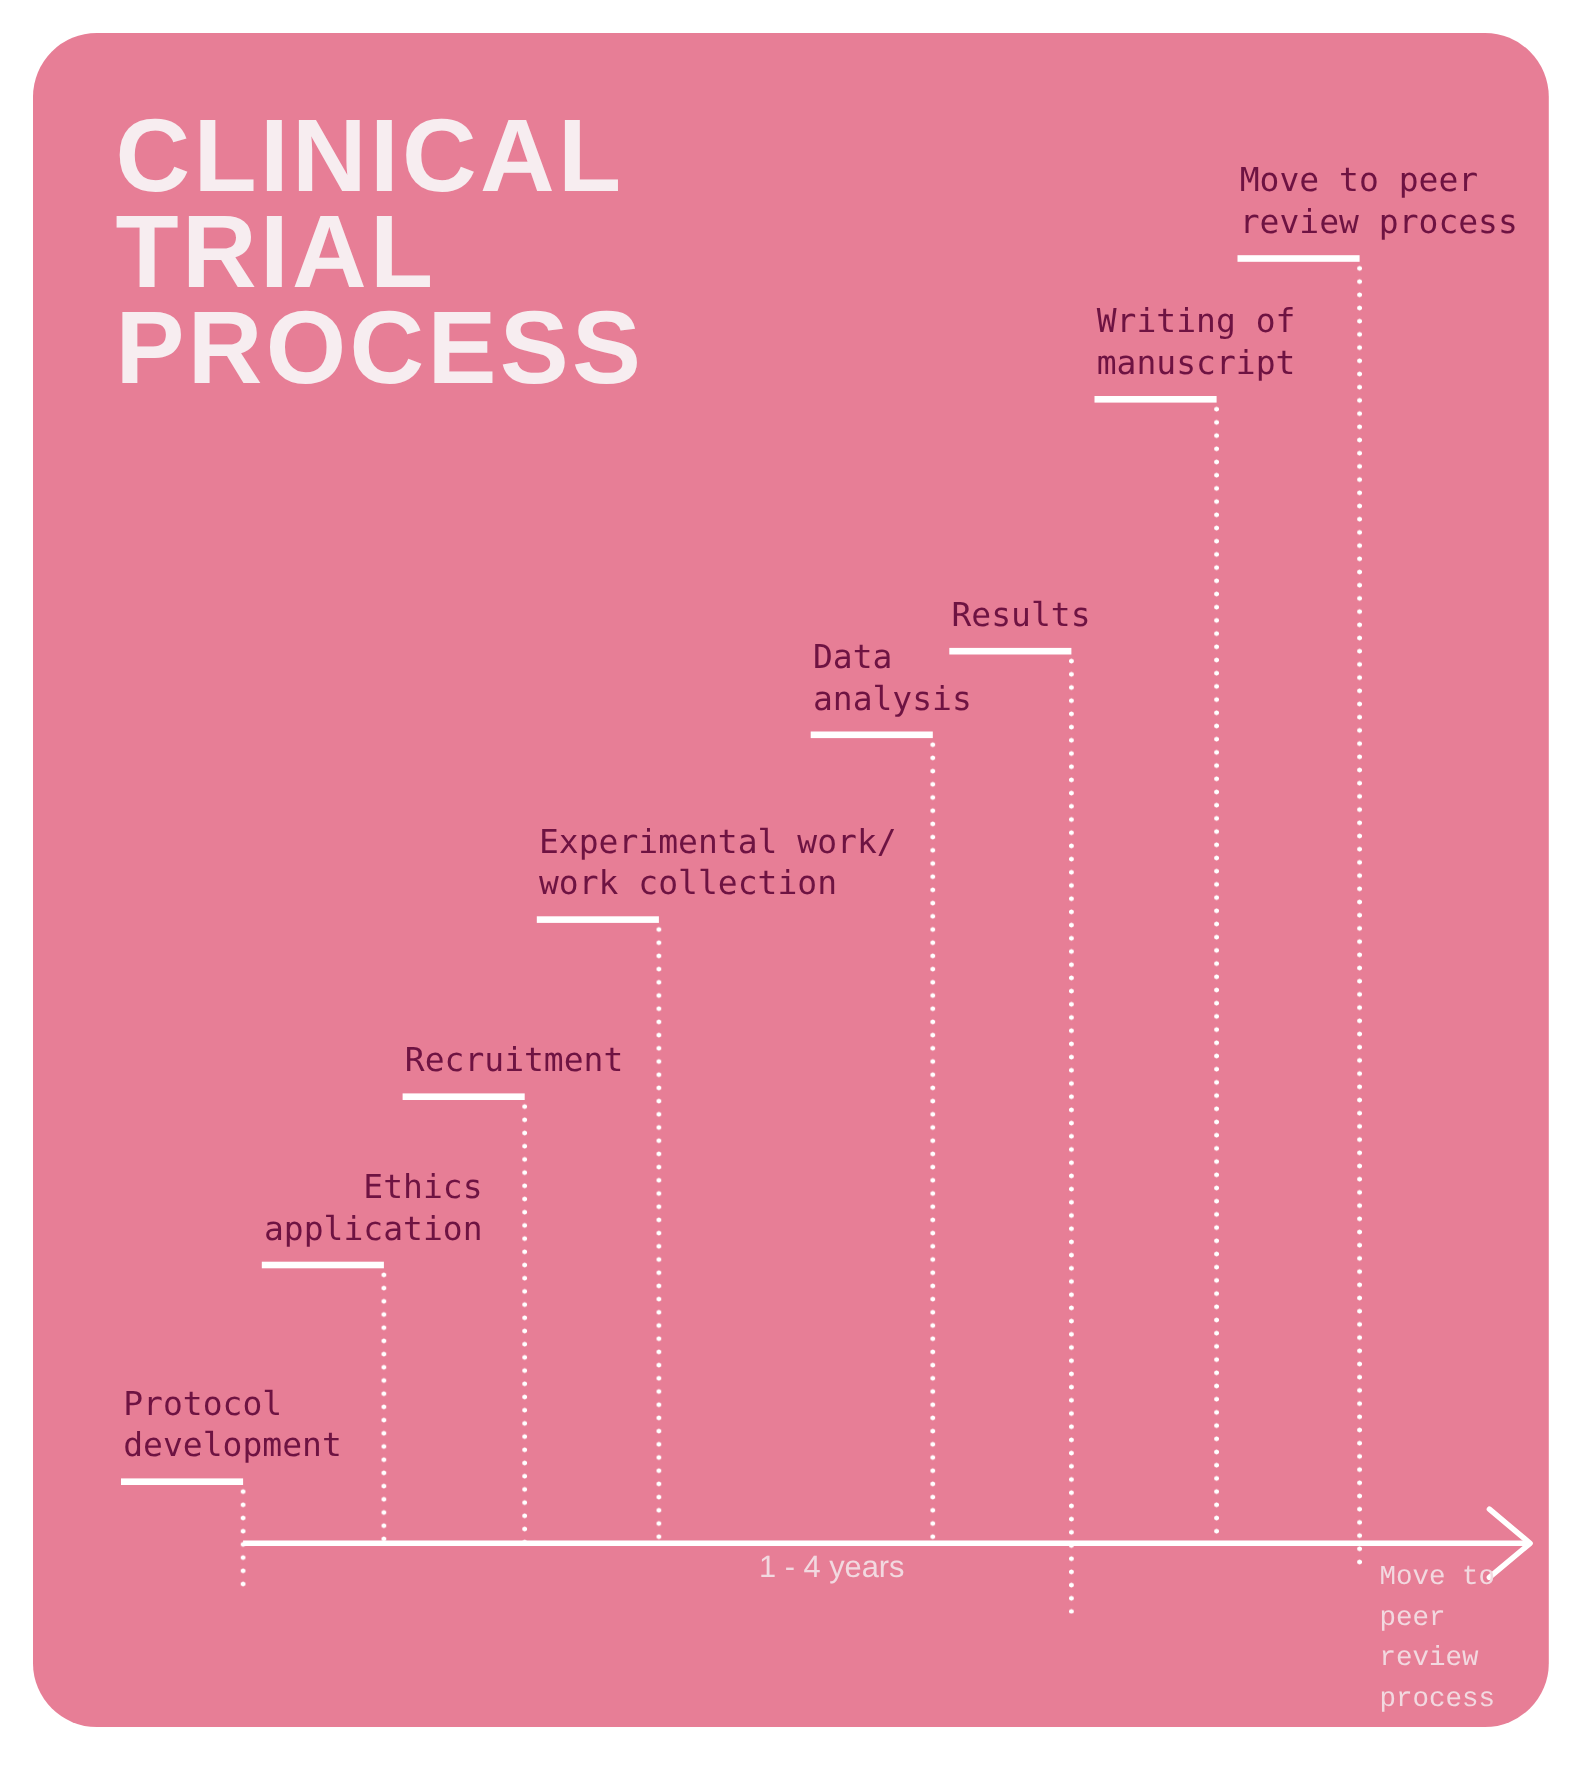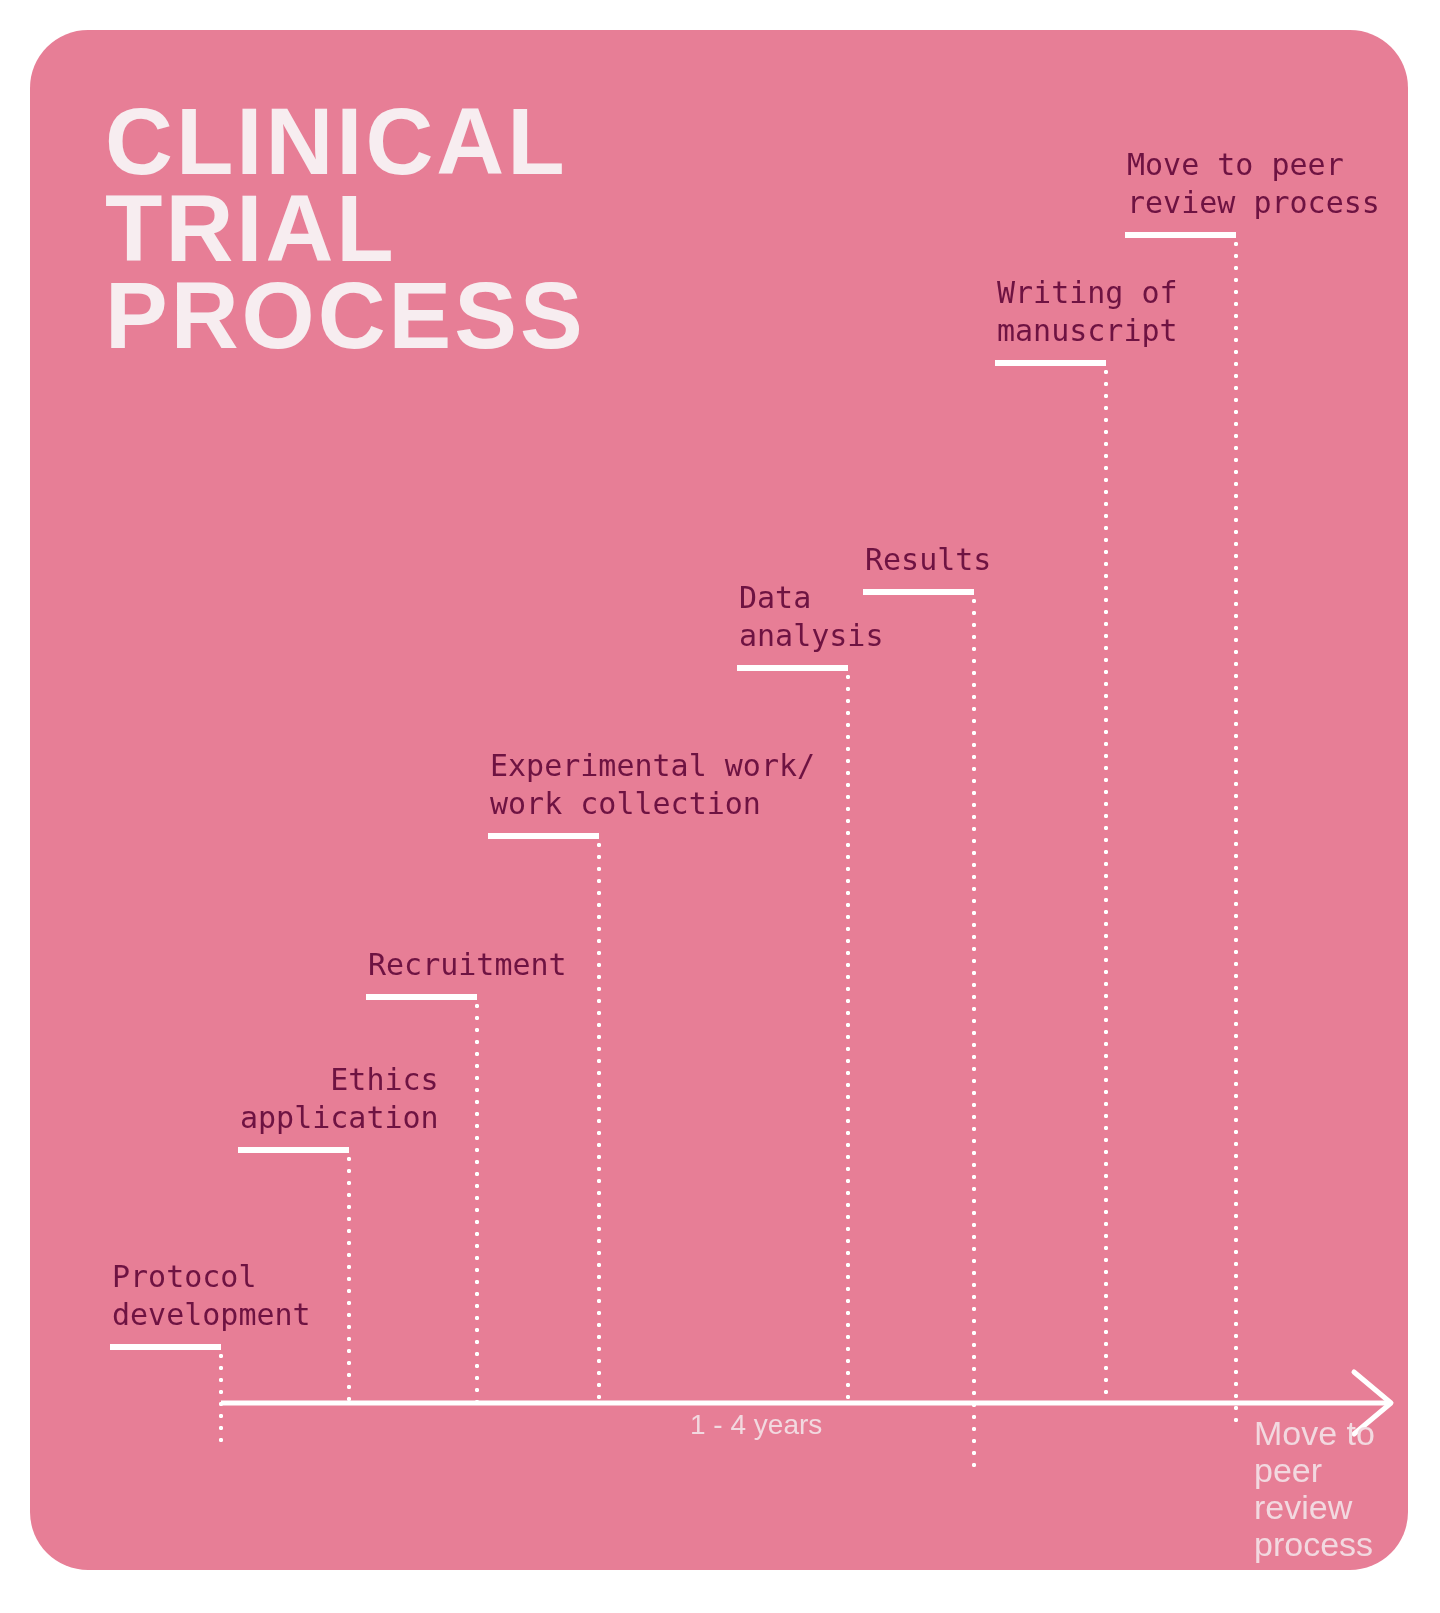--- a/index.html
+++ b/index.html
@@ -67,22 +67,22 @@
   .axis-duration-label {
     position: absolute;
     left: 660px; top: 1379px;
     font-family: "Liberation Sans", sans-serif;
     font-size: 28px;
     color: var(--axis-text, #f2d9e0);
   }
   .axis-end-label {
     position: absolute;
     left: 1224px; top: 1385px;
-    font-family: Liberation Sans, sans-serif;
-    font-size: 34px;
+    font-family: Liberation Mono, monospace;
+    font-size: 25px;
     line-height: 37px;
     color: var(--axis-text, #f2d9e0);
     white-space: pre-line;
   }
 </style>
 </head>
 <body>
 
 <div class="canvas" style="--page-bg: #ffffff; --card-bg: #e77e96; --title-color: #f7edf0; --step-text: #6e1342; --line-color: #ffffff; --axis-text: #f2d9e0;">
   <div class="card">

